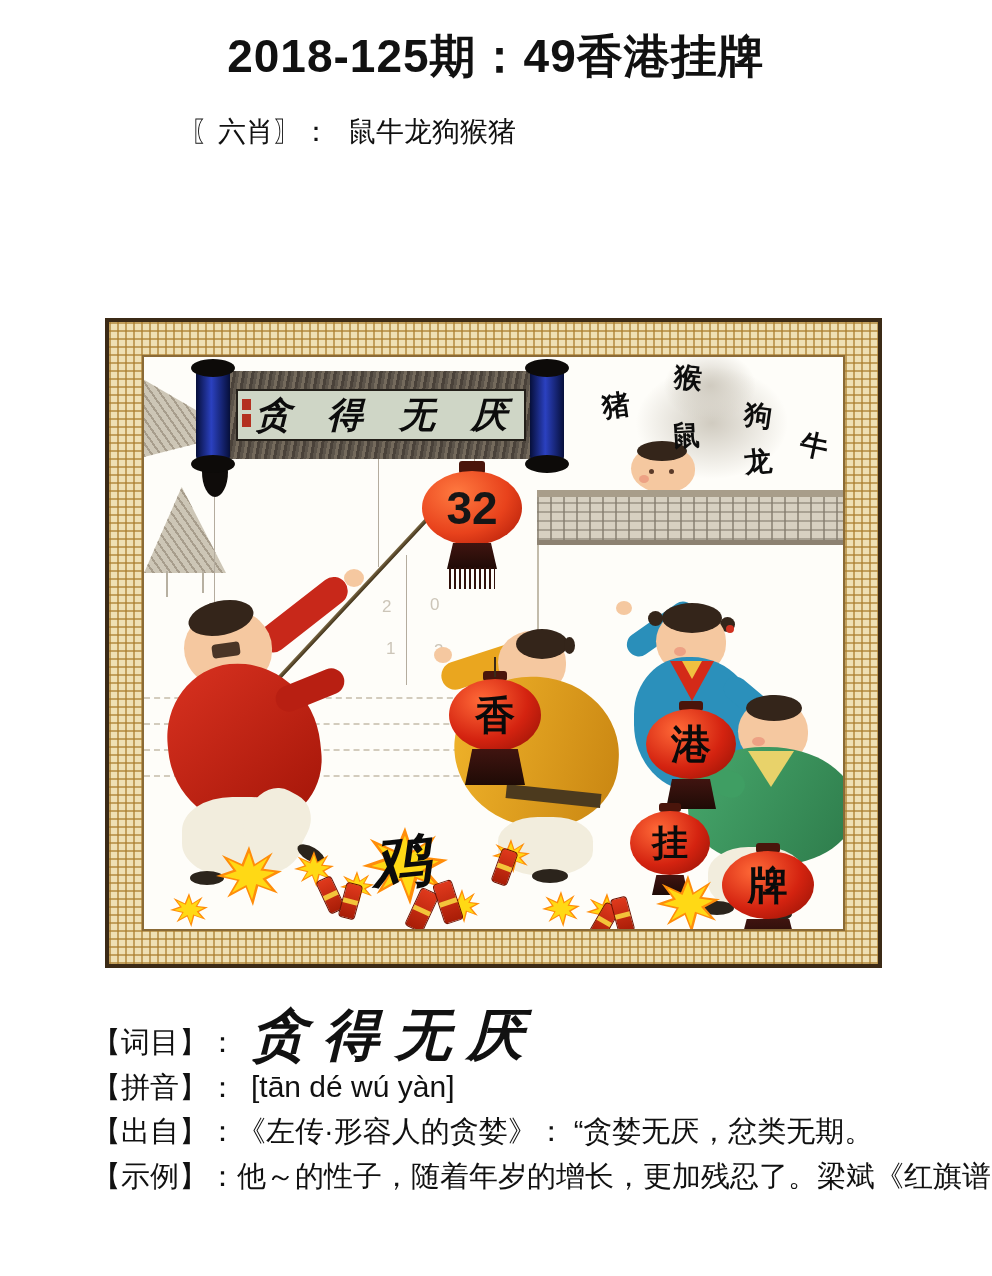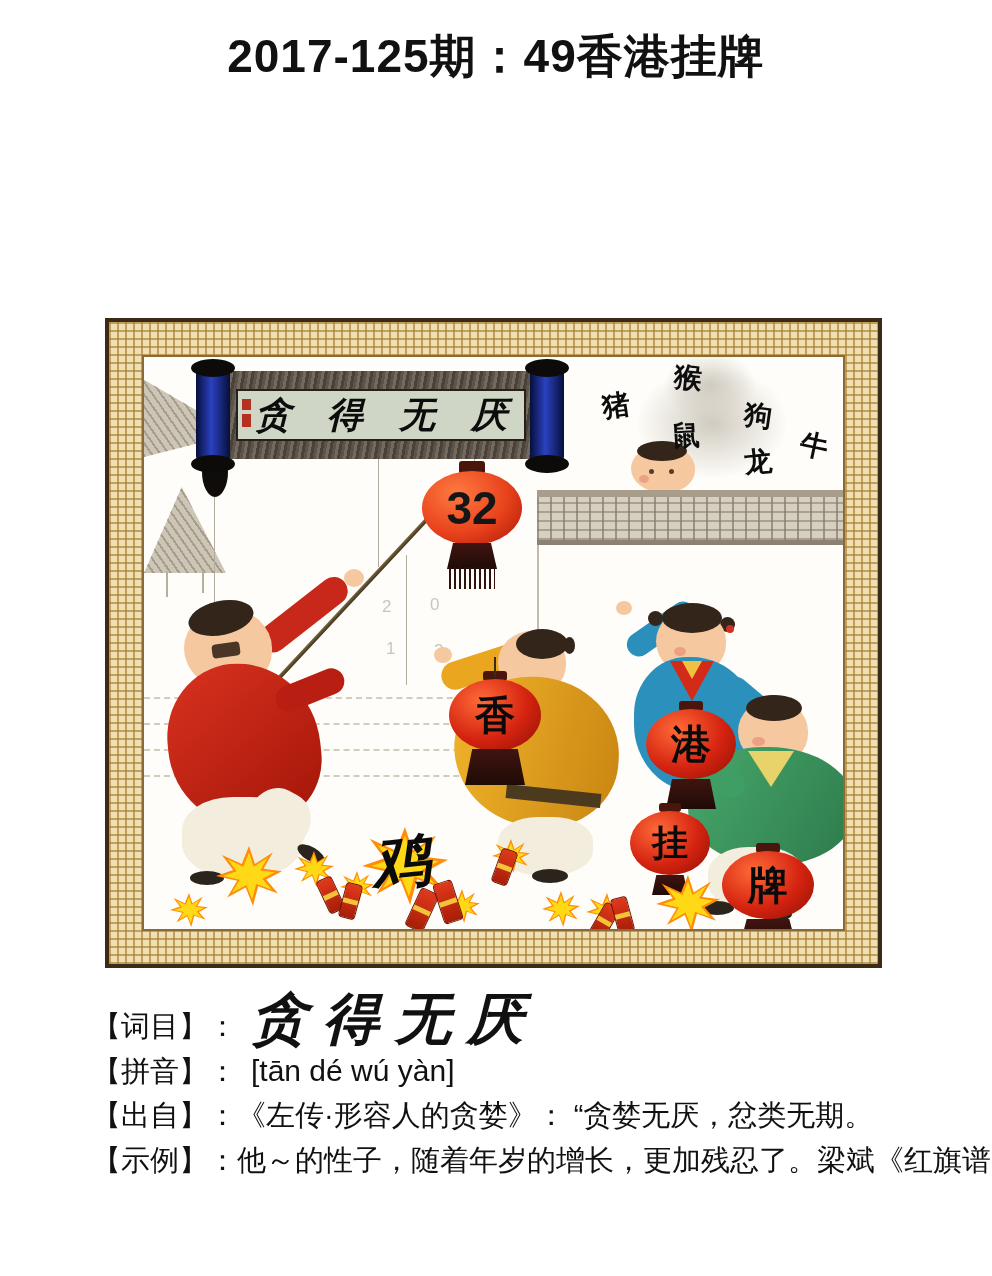--- a/index.html
+++ b/index.html
@@ -86,33 +86,34 @@
 
   .zod{position:absolute;z-index:6;font-family:"DejaVu Serif",serif;font-weight:700;font-size:28px;color:#0d0d0d;}
   .wm{position:absolute;z-index:1;font-size:17px;color:#ccc5b8;}
 
   .peek{position:absolute;z-index:4;}
   .peek div{position:absolute;}
 
   
   .defs{position:absolute;left:92px;top:984px;width:884px;}
   .defrow{font-size:29px;line-height:45px;height:45px;white-space:nowrap;}
-  .defrow.first{height:64px;line-height:64px;}
+  .defrow.first{height:64px;line-height:64px;margin-top:16px;}
   .defrow .dlabel{display:inline-block;}
   .cig{font-family:"DejaVu Serif",serif;font-style:italic;font-weight:700;font-size:56px;letter-spacing:16px;position:relative;top:2px;margin-left:14px;}
   .pinyin{font-size:30px;margin-left:14px;}
 </style>
 </head>
 <body>
 
 <div class="page">
 
-  <div class="title">2017-125期：49香港挂牌</div>
+  <div class="title">2018-125期：49香港挂牌</div>
 
   <div class="info">
+    <div><span class="lbl">〖六肖〗：</span><span class="val">鼠牛龙狗猴猪</span></div>
   </div>
 
   <div class="frame">
     <div class="scene">
 
       <div class="floorline" style="top:340px;width:430px;"></div>
       <div class="floorline" style="top:366px;width:445px;"></div>
       <div class="floorline" style="top:392px;width:455px;"></div>
       <div class="floorline" style="top:418px;width:465px;"></div>
       <span class="wm" style="left:238px;top:240px;">2</span>

